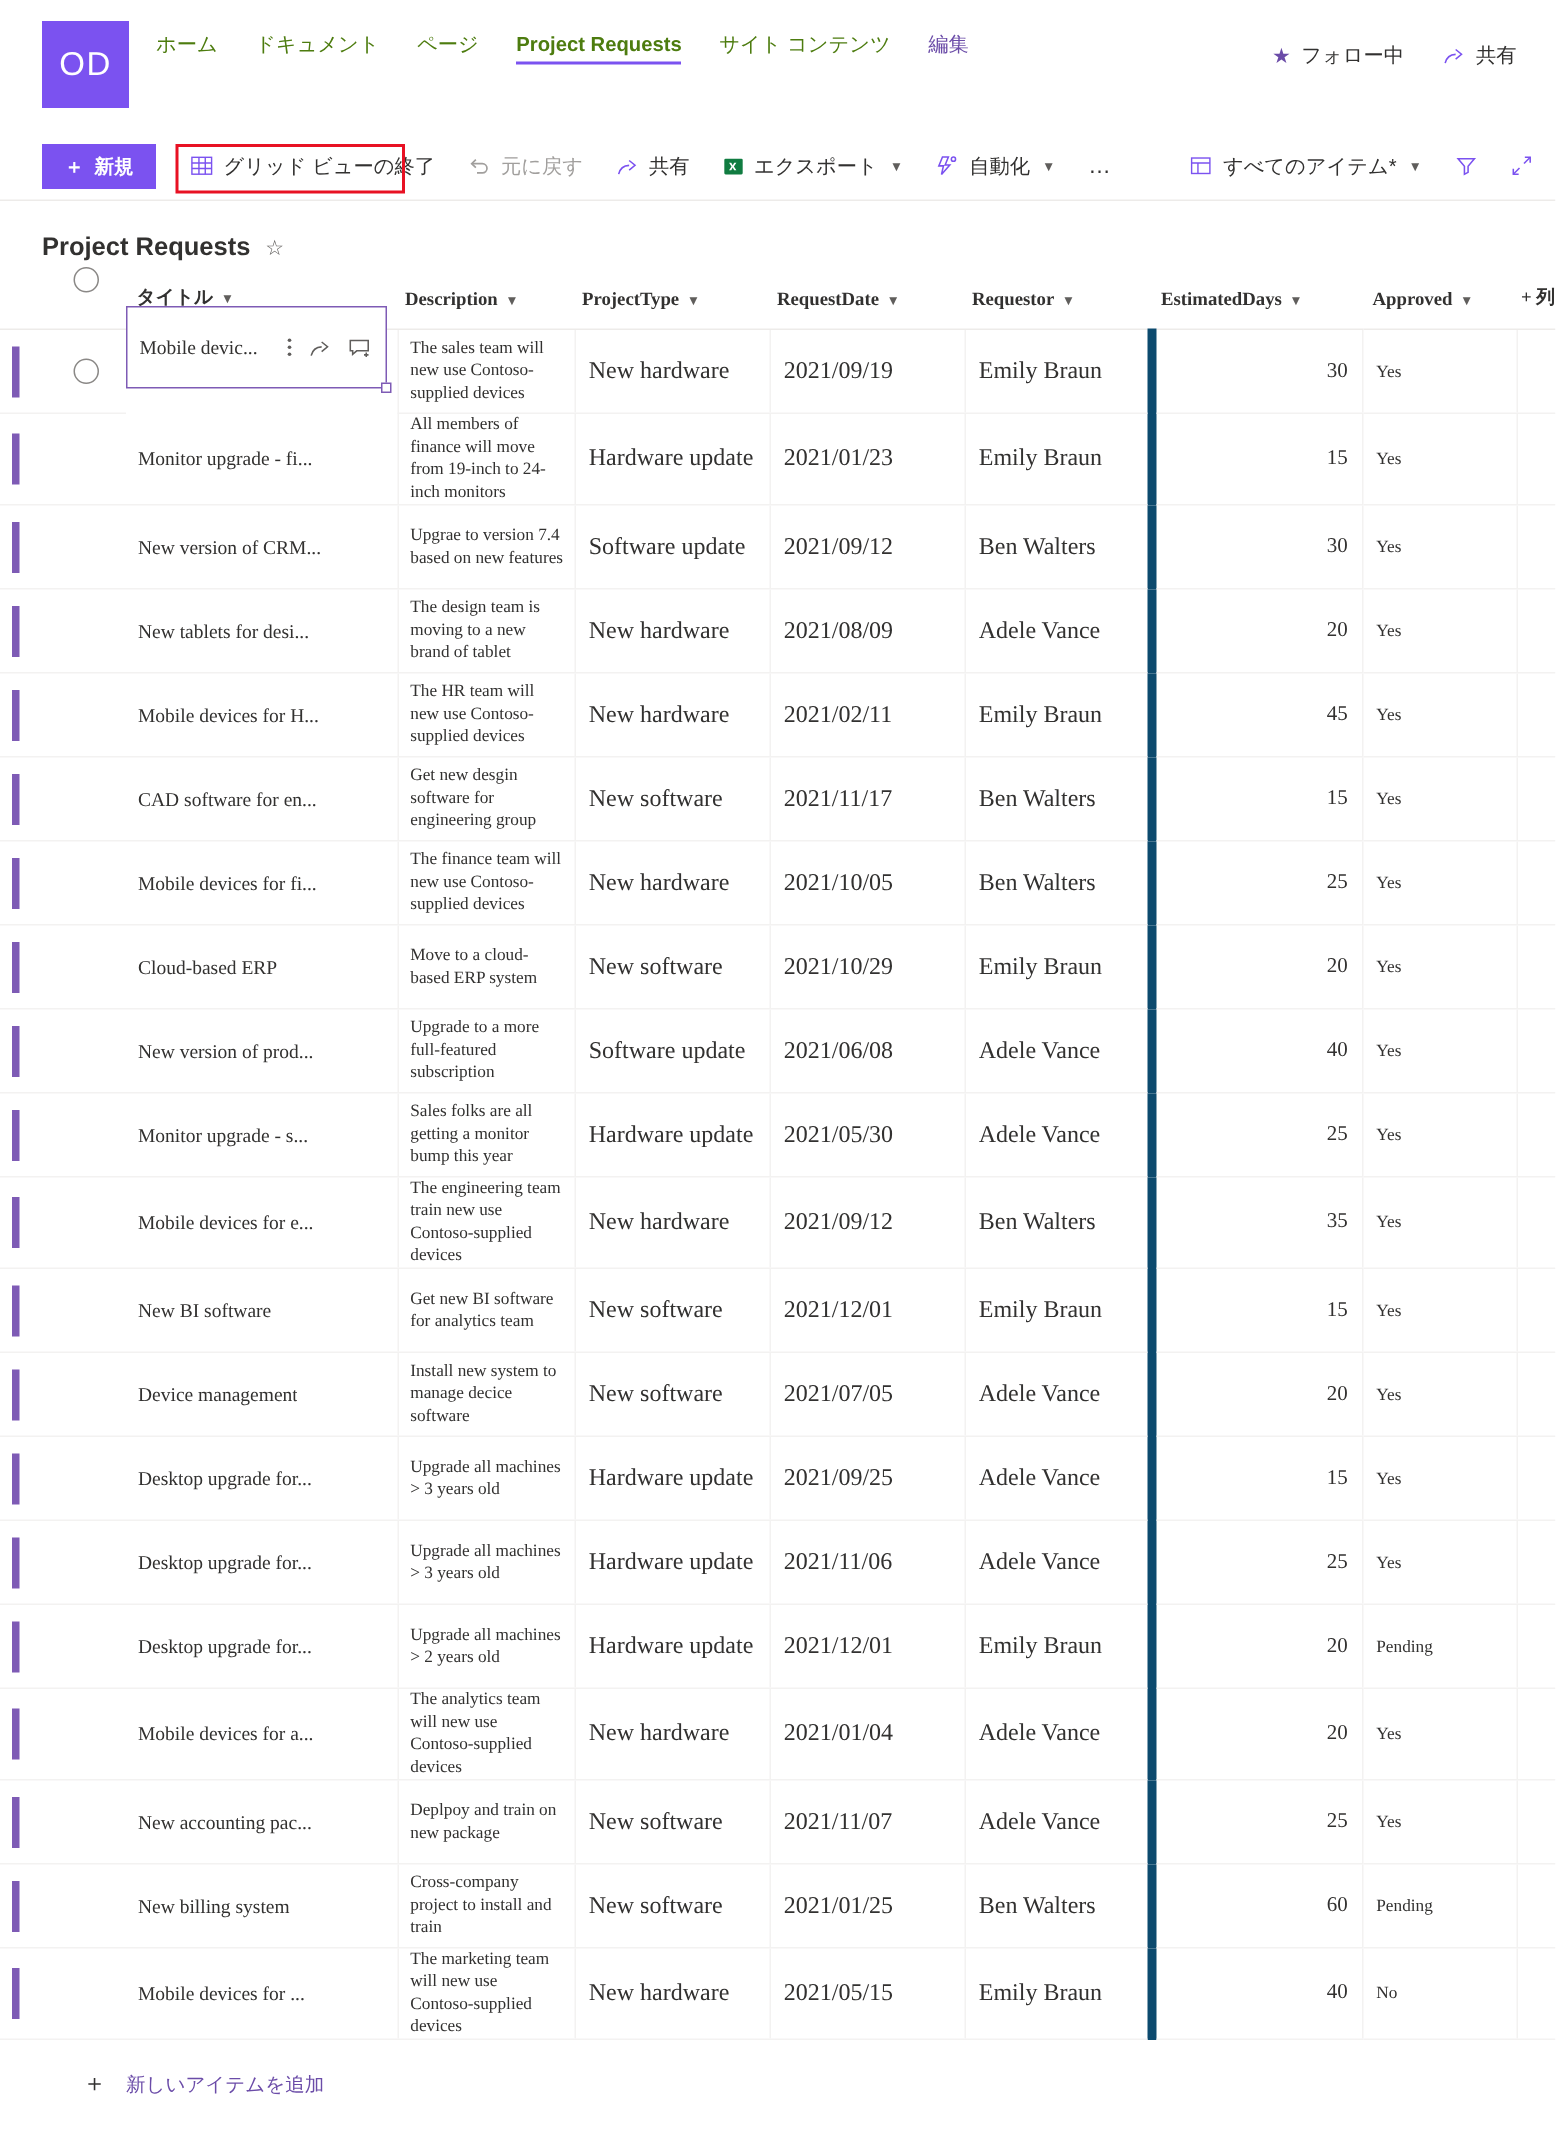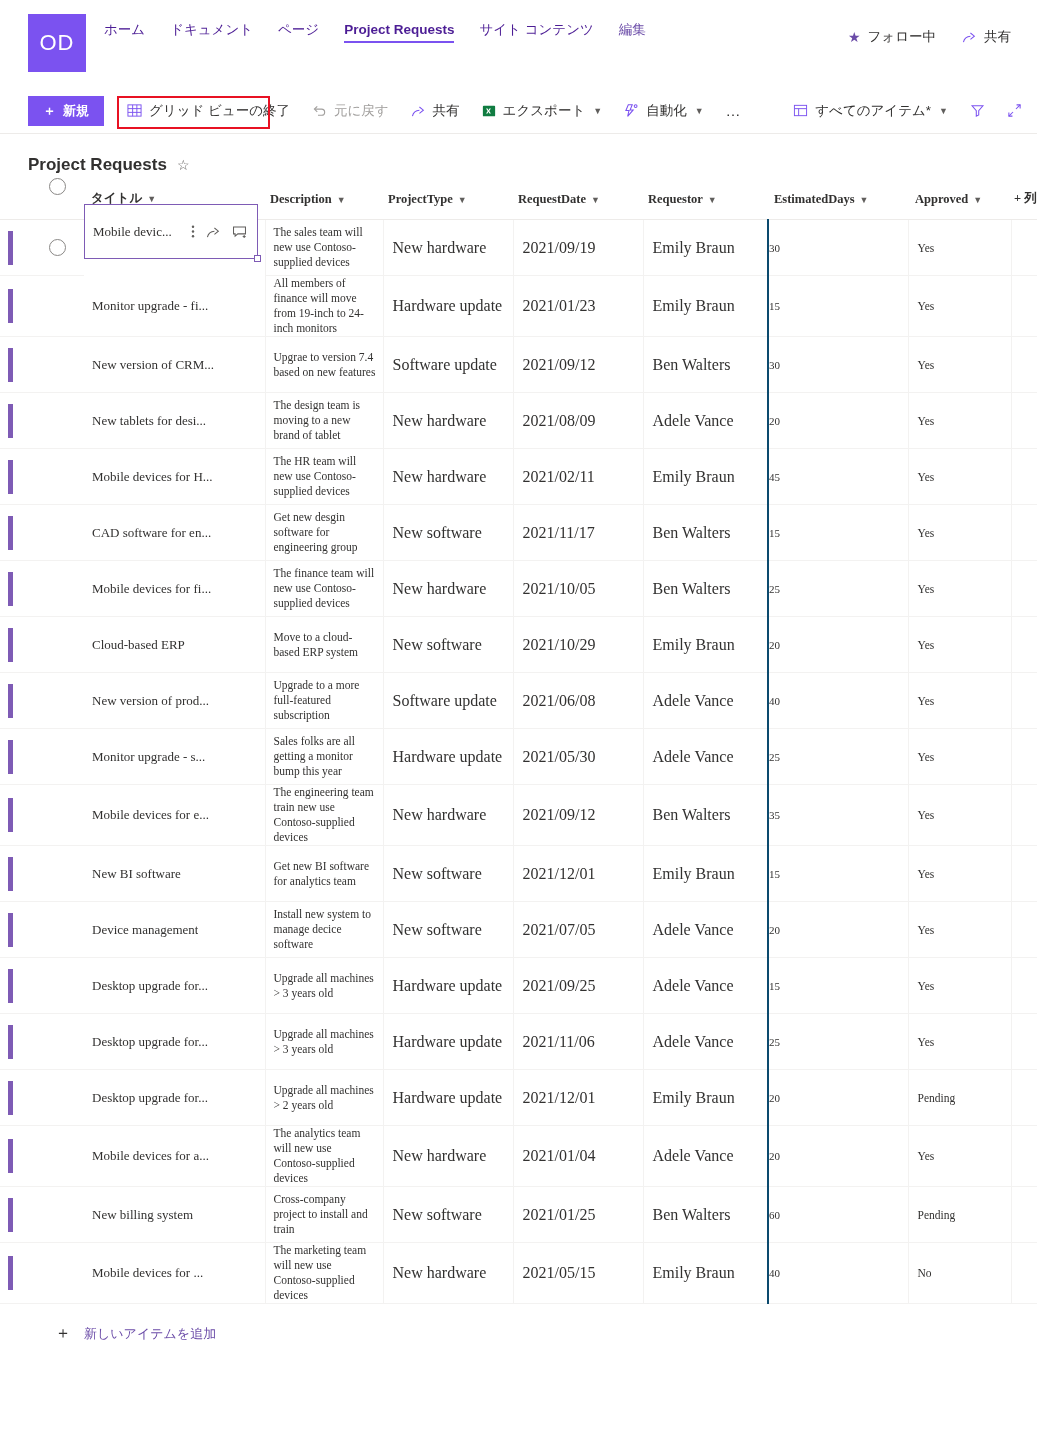--- a/index.html
+++ b/index.html
@@ -38,21 +38,21 @@
     line-height: 28px;
   }
   .site-nav {
     margin-top: 6px;
     display: flex;
     align-items: center;
     gap: 25px;
     font-size: 13.5px;
   }
   .site-nav .nav-item {
-    color: #4c1d95;
+    color: #4d7c0f;
     white-space: nowrap;
     padding-bottom: 4px;
     cursor: pointer;
   }
   .site-nav .nav-item.active {
     font-weight: bold;
     border-bottom: 2px solid #7b52f0;
   }
   .site-nav .nav-item.edit { color: #6b4ca8; }
 
@@ -224,23 +224,24 @@
     padding: 0 6px 0 8px;
     border-left: 1px solid #f3f2f1;
     vertical-align: middle;
   }
   td.type-cell, td.date-cell, td.req-cell {
     font-size: 16px;
     padding-left: 9px;
     border-left: 1px solid #f3f2f1;
   }
   td.days-cell {
-    font-size: 11px;
+    font-size: 14px;
+    text-align: right;
     padding-right: 9px;
-    border-left: 2px solid #0c4a6e;
+    border-left: 6px solid #0c4a6e;
   }
   td.appr-cell {
     font-size: 11.5px;
     padding-left: 9px;
     border-left: 1px solid #f3f2f1;
   }
   td.add-cell { border-left: 1px solid #f3f2f1; }
 
   
   tr.first-row td.title-cell { border-bottom: none; }
@@ -823,20 +824,38 @@
      <td class="appr-cell">Yes</td>
      <td class="add-cell"></td>
         </tr>
         <tr>
           <td class="bar-cell">
        <div class="row-bar"></div>
      </td>
      <td class="sel-cell"></td>
      <td class="title-cell">
        <div class="title-inner">
+              <span class="title-text">New accounting pac...</span>
+            </div>
+     </td>
+     <td class="desc-cell">Deplpoy and train on new package</td>
+     <td class="type-cell">New software</td>
+     <td class="date-cell">2021/11/07</td>
+     <td class="req-cell">Adele Vance</td>
+     <td class="days-cell">25</td>
+     <td class="appr-cell">Yes</td>
+     <td class="add-cell"></td>
+        </tr>
+        <tr>
+          <td class="bar-cell">
+       <div class="row-bar"></div>
+     </td>
+     <td class="sel-cell"></td>
+     <td class="title-cell">
+       <div class="title-inner">
               <span class="title-text">New billing system</span>
             </div>
      </td>
      <td class="desc-cell">Cross-company project to install and train</td>
      <td class="type-cell">New software</td>
      <td class="date-cell">2021/01/25</td>
      <td class="req-cell">Ben Walters</td>
      <td class="days-cell">60</td>
      <td class="appr-cell">Pending</td>
      <td class="add-cell"></td>

